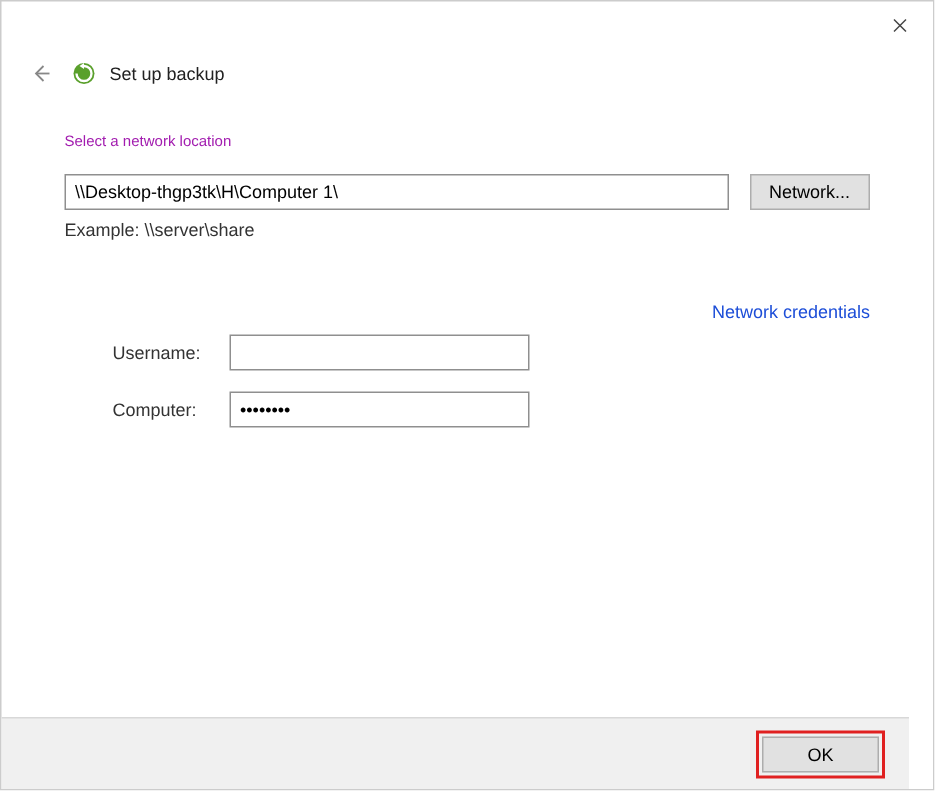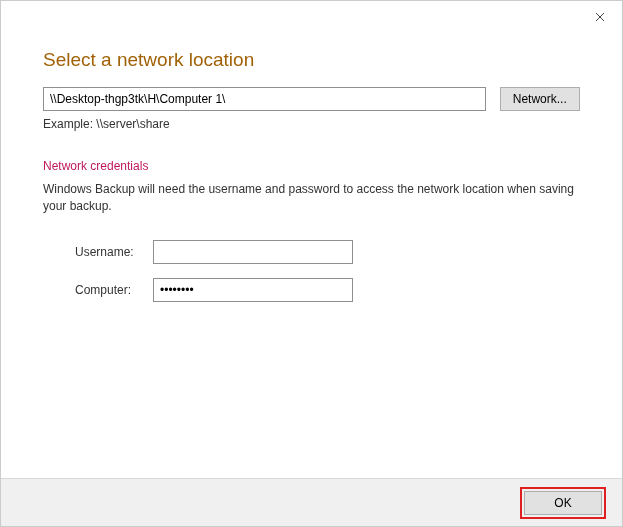--- a/index.html
+++ b/index.html
@@ -55,22 +55,22 @@
     margin-right: 8px;
   }
   .wizard-title {
     font-size: 12px;
     color: #222;
   }
   .content {
     padding: 16px 42px 0 42px;
   }
   .heading {
-    color: #a16207;
-    font-size: 19px;
+    color: #a21caf;
+    font-size: 10px;
     font-weight: 400;
     margin-bottom: 16px;
   }
   .body-text {
     font-size: 12px;
     color: #333;
     line-height: 1.45;
     margin-bottom: 20px;
   }
   .field-label {
@@ -100,26 +100,27 @@
     height: 24px;
     background: #e1e1e1;
     border: 1px solid #adadad;
     font-size: 12px;
     font-family: inherit;
     cursor: pointer;
   }
   .example {
     font-size: 12px;
     color: #333;
-    margin-bottom: 28px;
+    margin-bottom: 41px;
   }
   .section-subhead {
     font-size: 12px;
-    color: #be185d;
+    color: #1d4ed8;
     margin-bottom: 8px;
+    text-align: right;
   }
   .cred-text {
     font-size: 12px;
     color: #333;
     line-height: 1.45;
     margin-bottom: 24px;
   }
   .cred-row {
     display: flex;
     align-items: center;
@@ -131,21 +132,21 @@
     color: #333;
     margin-left: 32px;
   }
   .cred-input {
     width: 200px;
   }
   .footer {
     position: absolute;
     bottom: 0;
     left: 0;
-    right: 0;
+    right: 16px;
     height: 48px;
     background: #f0f0f0;
     border-top: 1px solid #d8d8d8;
     display: flex;
     align-items: center;
     justify-content: flex-end;
     padding-right: 16px;
     gap: 10px;
   }
   .footer-btn {
@@ -169,37 +170,50 @@
 
   <div class="titlebar">
     <div class="close-btn">
       <svg width="10" height="10" viewBox="0 0 10 10">
         <line x1="1" y1="1" x2="9" y2="9" stroke="#444" stroke-width="1"></line>
         <line x1="9" y1="1" x2="1" y2="9" stroke="#444" stroke-width="1"></line>
       </svg>
     </div>
   </div>
 
+  <div class="header-row">
+    <div class="back-arrow">
+      <svg width="14" height="14" viewBox="0 0 14 14">
+        <path d="M9 2 L4 7 L9 12" fill="none" stroke="#888" stroke-width="1.2"></path>
+        <line x1="4" y1="7" x2="13" y2="7" stroke="#888" stroke-width="1.2"></line>
+      </svg>
+    </div>
+    <svg class="wizard-icon" viewBox="0 0 18 18">
+      <circle cx="9" cy="9" r="7" fill="#5aa02c"></circle>
+      <path d="M9 4 A5 5 0 1 1 4 9" fill="none" stroke="#fff" stroke-width="1.6"></path>
+      <path d="M9 2 L9 6 L6 4 Z" fill="#fff"></path>
+    </svg>
+    <span class="wizard-title">Set up backup</span>
+  </div>
 
   <div class="content">
 
     <div class="heading">Select a network location</div>
 
 
 
     <div class="loc-row">
       <input type="text" class="text-input loc-input" value="\\Desktop-thgp3tk\H\Computer 1\" style="">
       <button class="browse-btn">Network...</button>
     </div>
 
     <div class="example">Example: \\server\share</div>
 
     <div class="section-subhead">Network credentials</div>
 
-    <div class="cred-text">Windows Backup will need the username and password to access the network location when saving your backup.</div>
 
     <div class="cred-row">
       <span class="cred-label">Username:</span>
       <input type="text" class="text-input cred-input" value="" style="">
     </div>
 
     <div class="cred-row">
       <span class="cred-label">Computer:</span>
       <input type="text" class="text-input cred-input" value="••••••••" style="">
     </div>

